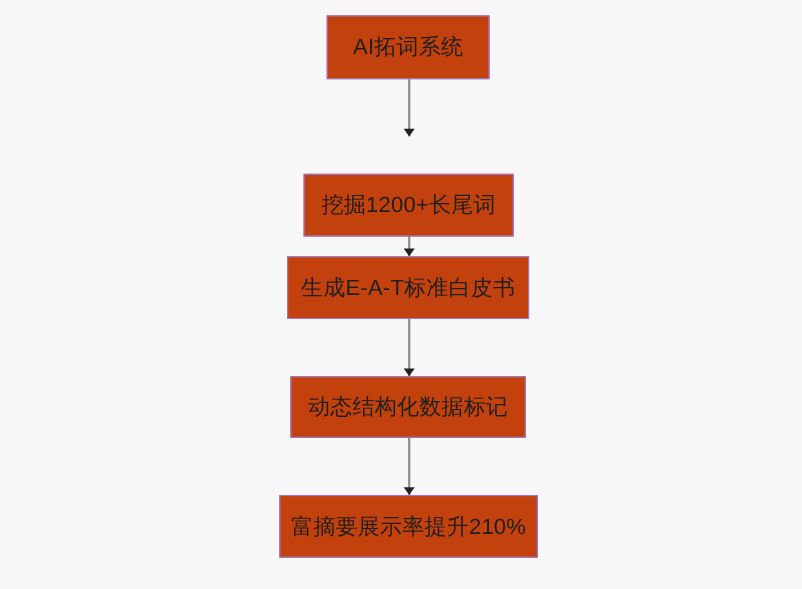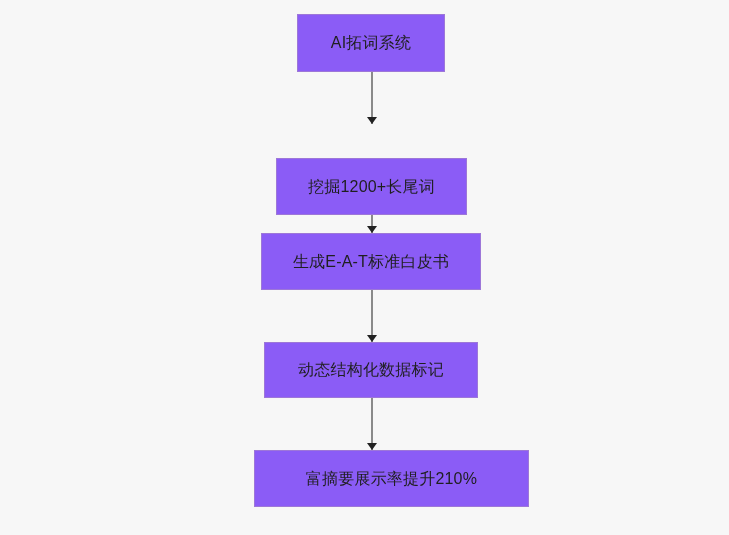--- a/index.html
+++ b/index.html
@@ -14,27 +14,27 @@
     overflow: hidden;
   }
   #flowchart {
     position: relative;
     width: 729px;
     height: 535px;
   }
   .node {
     position: absolute;
     box-sizing: border-box;
-    background: #8b5cf6;
+    background: #c2410c;
     border: 1.6px solid #9d77d8;
     display: flex;
     align-items: center;
     justify-content: center;
     color: #1f1f1f;
-    font-size: 16px;
+    font-size: 20px;
     line-height: 1.2;
     letter-spacing: 0.2px;
     white-space: nowrap;
   }
   .node-label {
     display: block;
   }
   .edge {
     position: absolute;
   }
@@ -89,17 +89,17 @@
   </div>
 
   <div class="node" style="left:261px; top:233px; width:220px; height:57px;">
     <span class="node-label">生成E-A-T标准白皮书</span>
   </div>
 
   <div class="node" style="left:264px; top:342px; width:214px; height:56px;">
     <span class="node-label">动态结构化数据标记</span>
   </div>
 
-  <div class="node" style="left:254px; top:450px; width:275px; height:57px;">
+  <div class="node" style="left:254px; top:450px; width:235px; height:57px;">
     <span class="node-label">富摘要展示率提升210%</span>
   </div>
 
 </div>
 
 </body></html>

